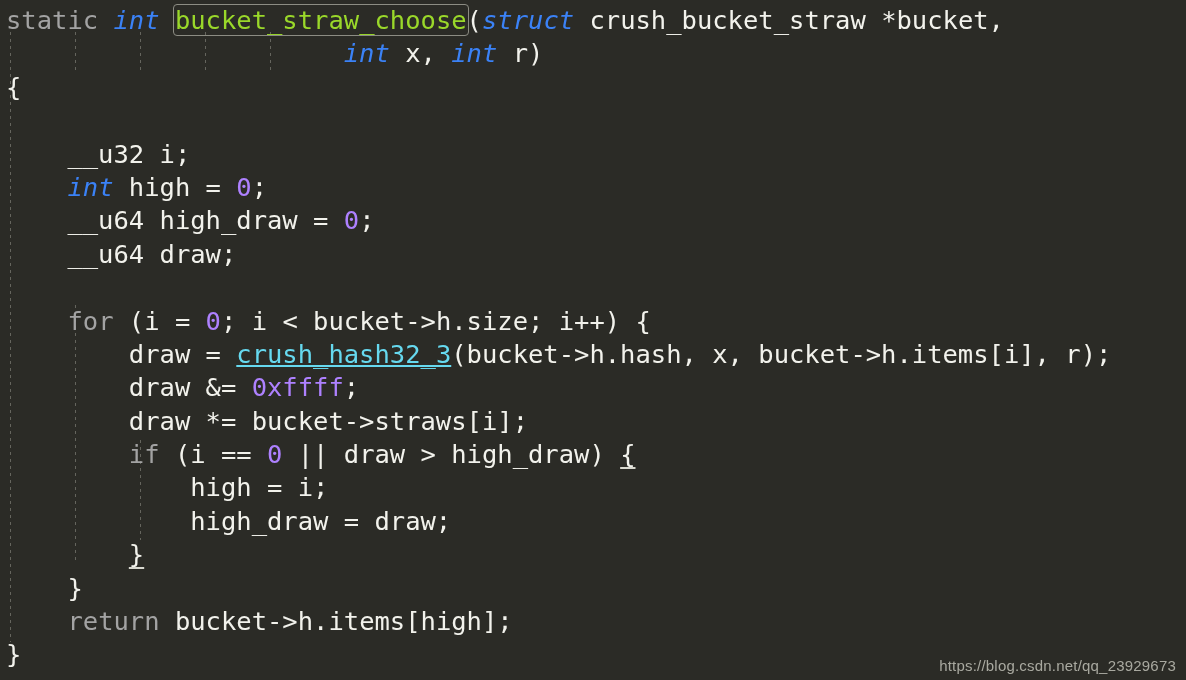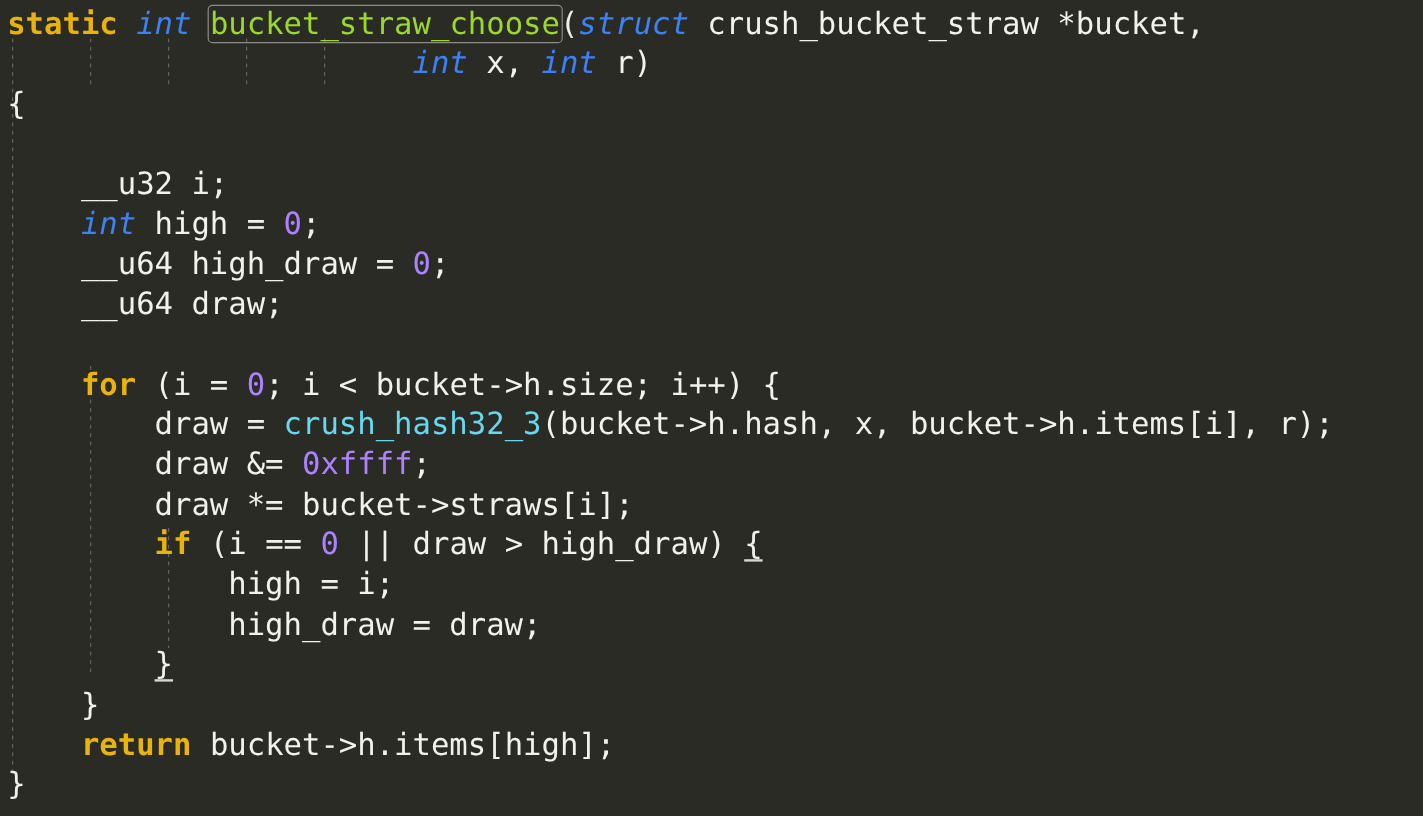--- a/index.html
+++ b/index.html
@@ -32,24 +32,24 @@
     left: 0; top: 0;
     padding: 4px 0 0 6px;
     font-size: 25.5px;
     line-height: 33.4px;
     white-space: pre;
     color: #f2f2ec;
     letter-spacing: 0px;
   }
   .line { height: 33.4px; }
 
-  .kw       { color: #eab308; font-weight: bold; }            
+  .kw       { color: #a3a3a3; }            
   .type     { color: #3b82f6; font-style: italic; }  
   .num      { color: #ae81ff; }            
-  .fn       { color: #66d9ef; 
+  .fn       { color: #66d9ef; text-decoration: underline;
               text-underline-offset: 2px; text-decoration-thickness: 1.5px; text-align: center; }
   .plain    { color: #f2f2ec; }
 
   
   .fnbox {
     color: #9ad82a;
     border: 1px solid #8c8c83;
     border-radius: 4px;
     padding: 0 1px;
     margin: 0 -2px;
@@ -85,14 +85,15 @@
       <div class="guide" style="left: 75px; top: 32px; height: 40px;"></div>
       <div class="guide" style="left: 140px; top: 32px; height: 40px;"></div>
       <div class="guide" style="left: 205px; top: 32px; height: 40px;"></div>
       <div class="guide" style="left: 270px; top: 32px; height: 40px;"></div>
       <div class="guide" style="left: 75px; top: 305px; height: 255px;"></div>
       <div class="guide" style="left: 140px; top: 440px; height: 100px;"></div>
     </div>
 
   <div class="code"><div class="line"><span class="kw">static</span><span class="plain"> </span><span class="type">int</span><span class="plain"> </span><span class="fnbox">bucket_straw_choose</span><span class="plain">(</span><span class="type">struct</span><span class="plain"> crush_bucket_straw *bucket,</span></div><div class="line"><span class="plain">                      </span><span class="type">int</span><span class="plain"> x, </span><span class="type">int</span><span class="plain"> r)</span></div><div class="line"><span class="plain">{</span></div><div class="line">&nbsp;</div><div class="line"><span class="plain">    __u32 i;</span></div><div class="line"><span class="plain">    </span><span class="type">int</span><span class="plain"> high = </span><span class="num">0</span><span class="plain">;</span></div><div class="line"><span class="plain">    __u64 high_draw = </span><span class="num">0</span><span class="plain">;</span></div><div class="line"><span class="plain">    __u64 draw;</span></div><div class="line">&nbsp;</div><div class="line"><span class="plain">    </span><span class="kw">for</span><span class="plain"> (i = </span><span class="num">0</span><span class="plain">; i &lt; bucket-&gt;h.size; i++) {</span></div><div class="line"><span class="plain">        draw = </span><span class="fn">crush_hash32_3</span><span class="plain">(bucket-&gt;h.hash, x, bucket-&gt;h.items[i], r);</span></div><div class="line"><span class="plain">        draw &amp;= </span><span class="num">0xffff</span><span class="plain">;</span></div><div class="line"><span class="plain">        draw *= bucket-&gt;straws[i];</span></div><div class="line"><span class="plain">        </span><span class="kw">if</span><span class="plain"> (i == </span><span class="num">0</span><span class="plain"> || draw &gt; high_draw) </span><span class="brace-match">{</span></div><div class="line"><span class="plain">            high = i;</span></div><div class="line"><span class="plain">            high_draw = draw;</span></div><div class="line"><span class="plain">        </span><span class="brace-match">}</span></div><div class="line"><span class="plain">    }</span></div><div class="line"><span class="plain">    </span><span class="kw">return</span><span class="plain"> bucket-&gt;h.items[high];</span></div><div class="line"><span class="plain">}</span></div></div>
 
+  <div class="watermark">https://blog.csdn.net/qq_23929673</div>
 
 </div>
 
 </body></html>

